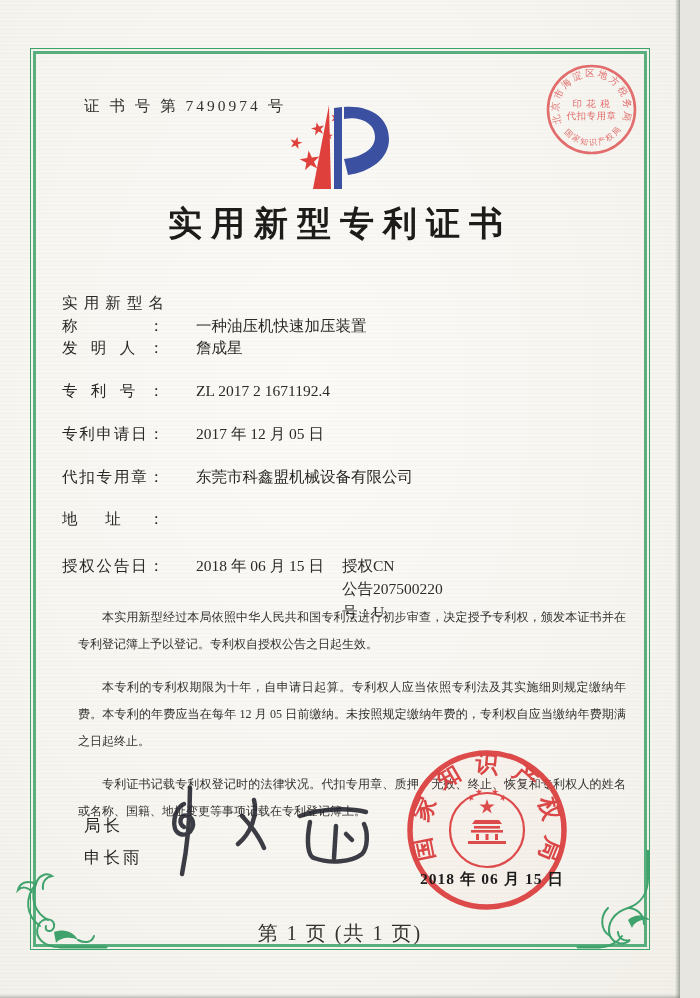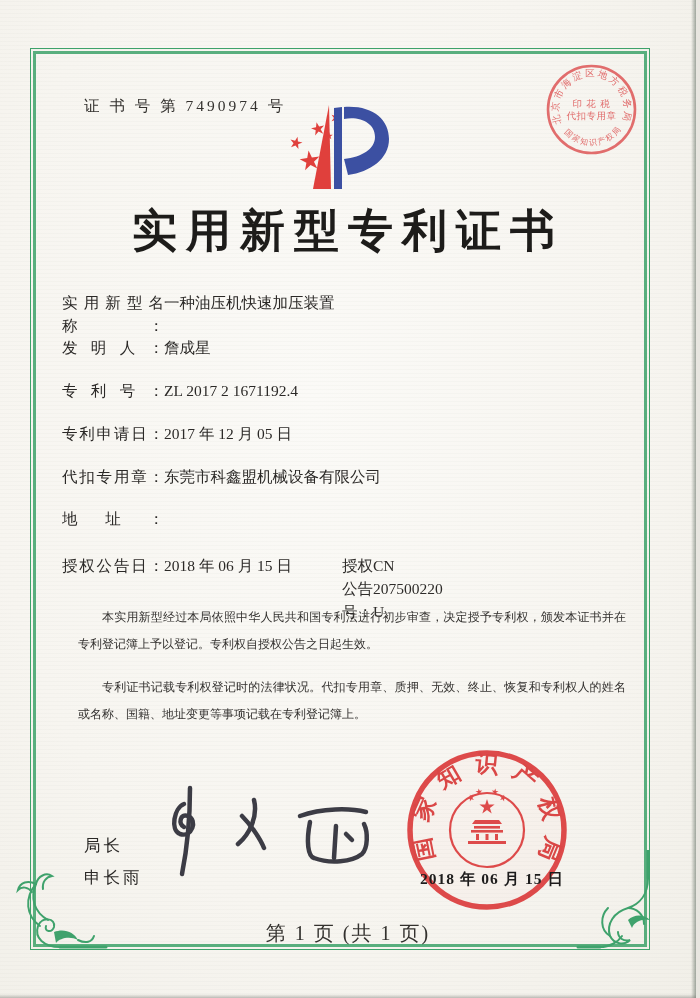--- a/index.html
+++ b/index.html
@@ -1,45 +1,46 @@
 <!DOCTYPE html>
 <html><head>
 <meta charset="utf-8">
 <style>
   html,body{margin:0;padding:0;}
   body{background:#e8e6e0;}
   .sheet{
-    position:relative;width:696px;height:998px;overflow:hidden;
+    position:relative;width:636px;height:998px;overflow:hidden;
     background:
       repeating-linear-gradient(0deg, rgba(120,130,115,0.035) 0 1px, rgba(0,0,0,0) 1px 4px),
       radial-gradient(ellipse at 45% 40%, #fbfaf7 0%, #f7f5f0 60%, #f1efe8 100%);
     font-family:"Liberation Serif","DejaVu Serif",serif;
     color:#2e2c2a;
+    padding-left:44px;
   }
   .scan-edge-r{position:absolute;right:0;top:0;bottom:0;width:5px;
     background:linear-gradient(to left, rgba(90,104,92,.55), rgba(90,104,92,0));}
   .scan-edge-b{position:absolute;left:0;right:0;bottom:0;height:4px;
     background:linear-gradient(to top, rgba(110,110,105,.4), rgba(110,110,105,0));}
   .frame{position:absolute;left:30px;top:48px;width:618px;height:900px;border:1px solid #3da26a;}
   .frame::before{content:"";position:absolute;inset:2px;border:3px solid #3da26a;opacity:.85;}
   .ornament{position:absolute;}
   .cert-no{position:absolute;left:84px;top:96px;font-size:15.5px;letter-spacing:3px;color:#33312e;}
   .logo{position:absolute;left:282px;top:103px;}
   .title{position:absolute;left:0;right:0;top:201px;text-align:center;
-    font-size:45px;font-weight:700;letter-spacing:9px;color:#1d1c1a;}
+    font-size:34px;font-weight:700;letter-spacing:9px;color:#1d1c1a;}
   .rows{position:absolute;left:62px;top:0;width:586px;}
-  .row{position:absolute;font-size:15.5px;display:flex;align-items:flex-start;line-height:23px;}
+  .row{position:absolute;font-size:15.5px;display:flex;align-items:flex-end;line-height:23px;gap:32px;}
   .f-label{display:inline-block;width:102px;text-align:justify;text-align-last:justify;flex:0 0 102px;color:#2b2927;}
   .f-value{color:#2b2927;}
   .r1{top:291px}.r2{top:336px}.r3{top:379px}.r4{top:422px}.r5{top:465px}
   .r6{top:507px}.r7{top:554px}.r7b{left:280px;top:0;position:absolute;display:flex;font-size:15.5px;}
   .addr{width:452px;}
   .paras{position:absolute;left:62px;top:588px;width:580px;}
   .paras p{margin:16px;font-size:12px;line-height:27px;text-align:justify;text-indent:2em;color:#33312f;}
-  .director{position:absolute;left:84px;top:810px;font-size:16.5px;letter-spacing:3px;line-height:32px;color:#2b2927;margin-top:20px;}
+  .director{position:absolute;left:84px;top:810px;font-size:16.5px;letter-spacing:3px;line-height:32px;color:#2b2927;}
   .signature{position:absolute;left:150px;top:782px;}
   .seal{position:absolute;left:402px;top:745px;opacity:.93;}
   .seal-date{position:absolute;left:420px;top:869px;width:170px;font-size:15.5px;font-weight:700;
     letter-spacing:1px;color:#1d1c1c;z-index:3;}
   .tax-stamp{position:absolute;left:541px;top:59px;opacity:.92;}
   .footer{position:absolute;left:0;right:0;top:920px;text-align:center;font-size:20px;letter-spacing:2px;color:#33312e;}
 </style>
 </head>
 <body>
 
@@ -122,20 +123,21 @@
       <span class="f-value">2018 年 06 月 15 日</span>
       <span class="r7b">
         <span>授权公告号：</span>
         <span>CN 207500220 U</span>
       </span>
     </div>
   </div>
 
   <div class="paras">
     <p>本实用新型经过本局依照中华人民共和国专利法进行初步审查，决定授予专利权，颁发本证书并在专利登记簿上予以登记。专利权自授权公告之日起生效。</p>
+    <p>本专利的专利权期限为十年，自申请日起算。专利权人应当依照专利法及其实施细则规定缴纳年费。本专利的年费应当在每年 12 月 05 日前缴纳。未按照规定缴纳年费的，专利权自应当缴纳年费期满之日起终止。</p>
     <p>专利证书记载专利权登记时的法律状况。代扣专用章、质押、无效、终止、恢复和专利权人的姓名或名称、国籍、地址变更等事项记载在专利登记簿上。</p>
   </div>
 
   <div class="director">
     <div>局长</div>
     <div>申长雨</div>
   </div>
 
   <svg class="signature" width="240" height="100" viewBox="0 0 240 100">
     <g stroke="#23232e" stroke-width="4.5" fill="none" stroke-linecap="round" stroke-linejoin="round" opacity="0.88">

